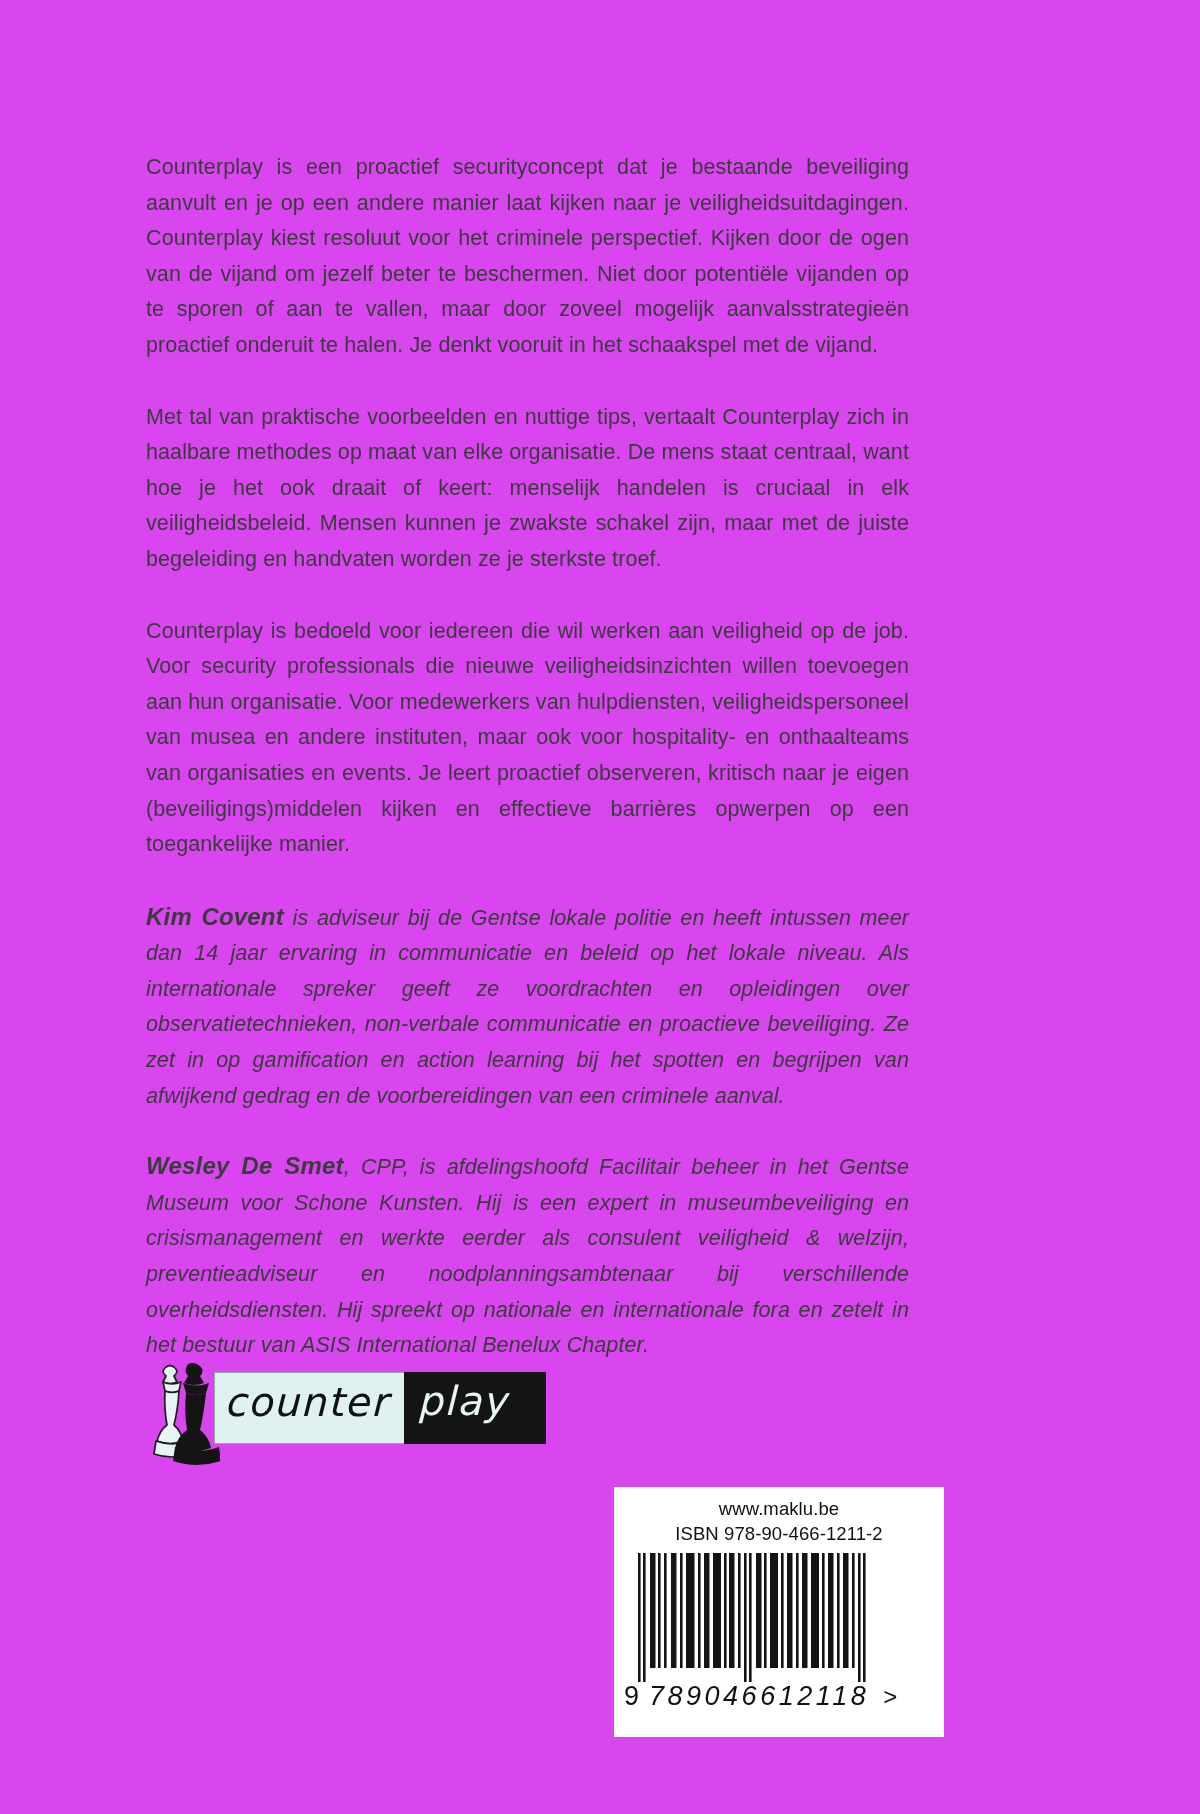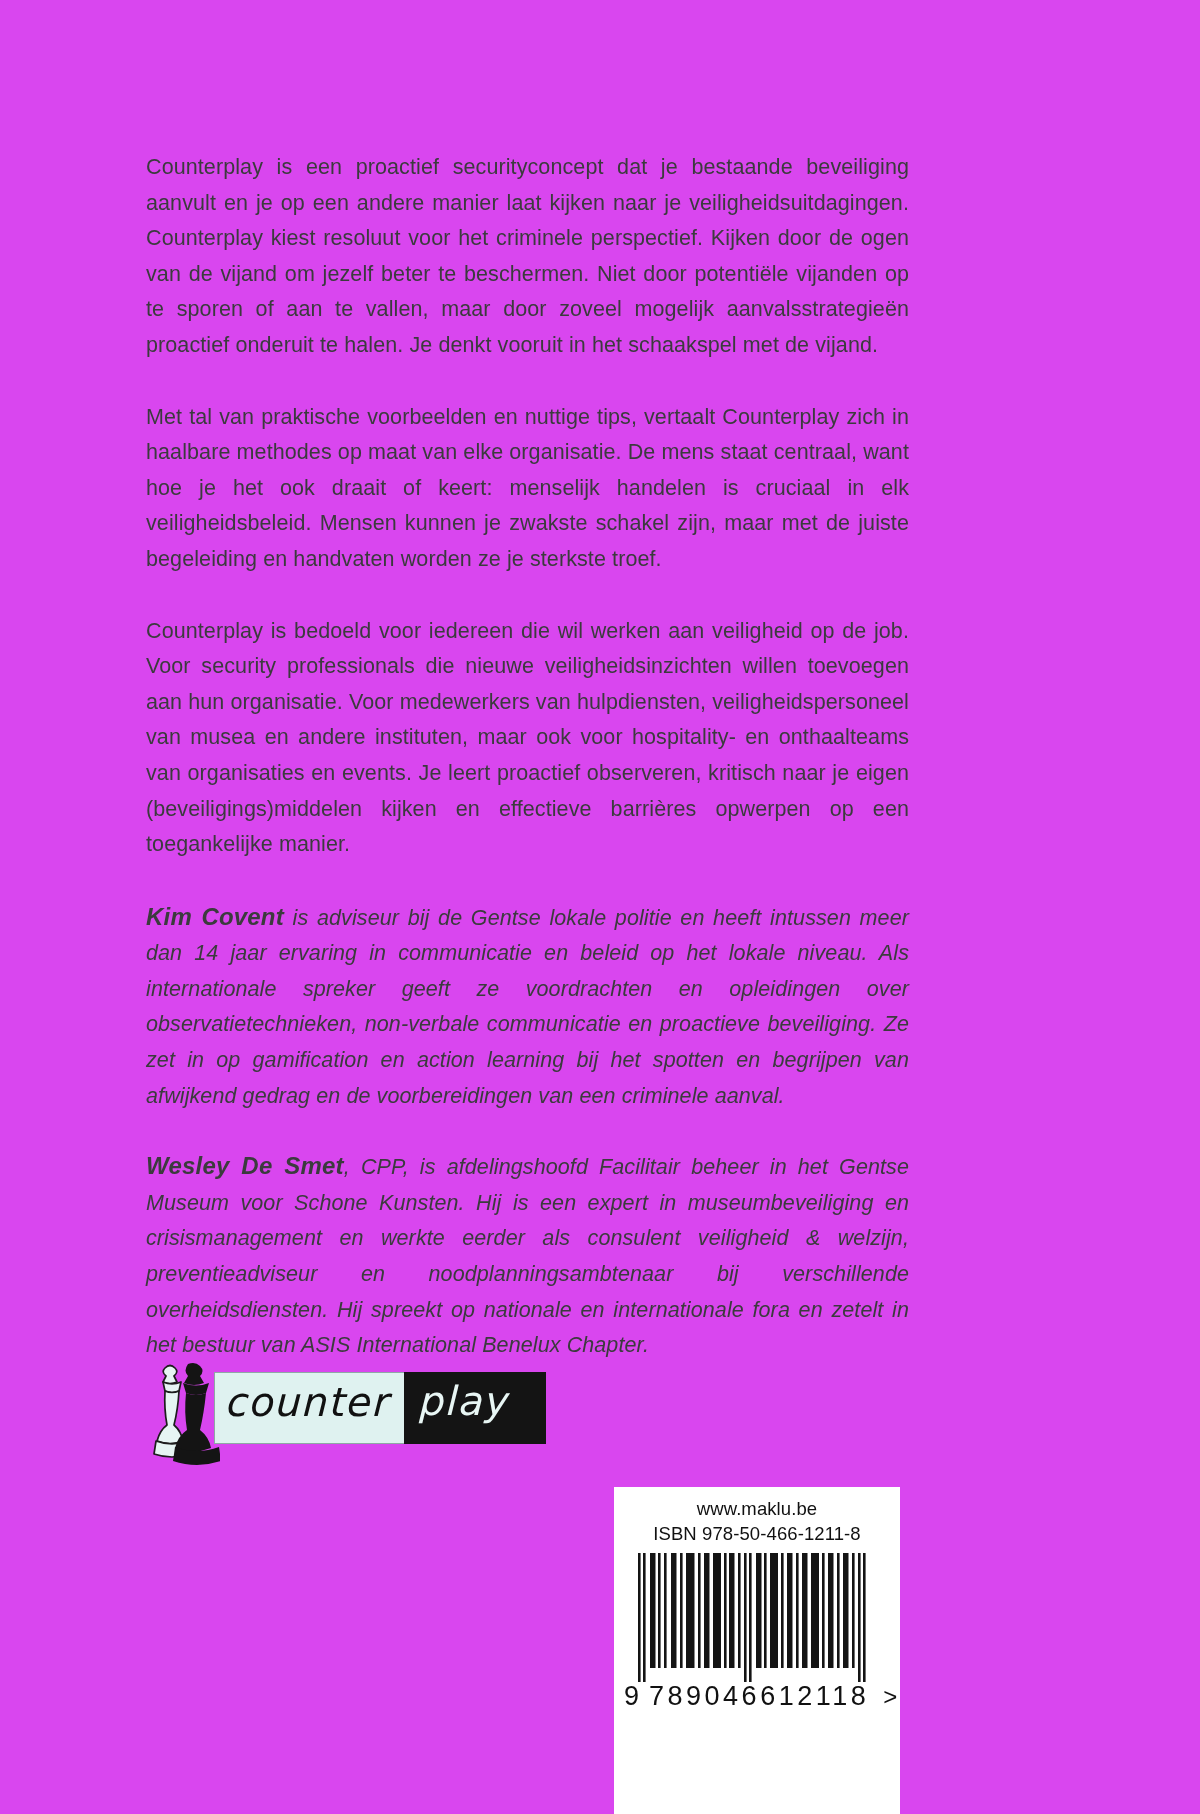--- a/index.html
+++ b/index.html
@@ -109,22 +109,23 @@
     font-style: italic;
     transform: skewX(-3deg);
   }
 
   
   .barcode-panel {
     position: absolute;
     left: 614px;
     top: 1487px;
     width: 286px;
-    height: 327px;
+    height: 250px;
     background: #ffffff;
+    padding-left: 44px;
   }
   .barcode-url {
     position: absolute;
     left: 0;
     right: 0;
     top: 11px;
     text-align: center;
     font-size: 18.5px;
     color: #111;
     letter-spacing: 0.1px;
@@ -153,21 +154,21 @@
     top: 194px;
     font-size: 27px;
     color: #111;
     letter-spacing: 1px;
     display: flex;
     align-items: baseline;
     justify-content: flex-start;
     font-family: "Liberation Sans", sans-serif;
   }
   .digit-lead { margin-right: 9px; }
-  .digit-main { letter-spacing: 3.5px; }
+  .digit-main { letter-spacing: 3.5px; font-style: italic; }
   .digit-caret { margin-left: 14px; font-size: 24px; }
 </style>
 </head>
 <body>
 
 <div class="page">
 
   <div class="content">
 
     <p class="body-text">Counterplay is een proactief securityconcept dat je bestaande beveiliging aanvult en je op een andere manier laat kijken naar je veiligheidsuitdagingen. Counterplay kiest resoluut voor het criminele perspectief. Kijken door de ogen van de vijand om jezelf beter te beschermen. Niet door potentiële vijanden op te sporen of aan te vallen, maar door zoveel mogelijk aanvalsstrategieën proactief onderuit te halen. Je denkt vooruit in het schaakspel met de vijand.</p>
@@ -205,21 +206,21 @@
     </div>
 
     <div class="logo-play">
       <span>play</span>
     </div>
 
   </div>
 
   <div class="barcode-panel">
     <div class="barcode-url">www.maklu.be</div>
-    <div class="barcode-isbn">ISBN 978-50-466-1211-8</div>
+    <div class="barcode-isbn">ISBN 978-90-466-1211-2</div>
 
     <svg class="barcode-bars" viewBox="0 0 238 129" preserveAspectRatio="none">
       <g fill="#141414">
         <rect x="0" y="0" width="2.6" height="129"></rect>
         <rect x="5" y="0" width="2.6" height="129"></rect>
         <rect x="12" y="0" width="5.5" height="115"></rect>
         <rect x="20" y="0" width="2.6" height="115"></rect>
         <rect x="26" y="0" width="2.6" height="115"></rect>
         <rect x="33" y="0" width="5.5" height="115"></rect>
         <rect x="42" y="0" width="2.6" height="115"></rect>

